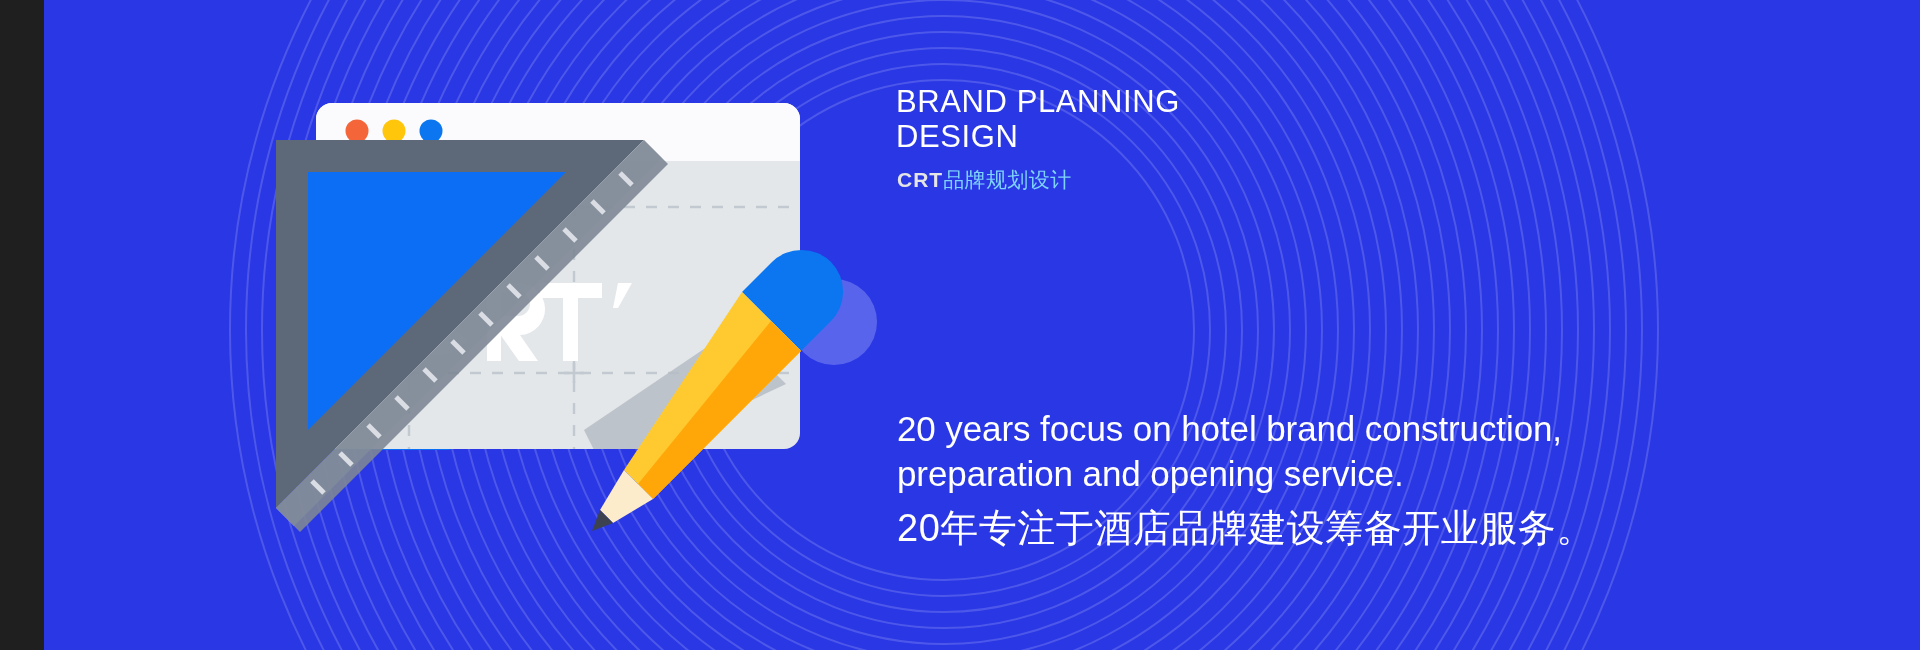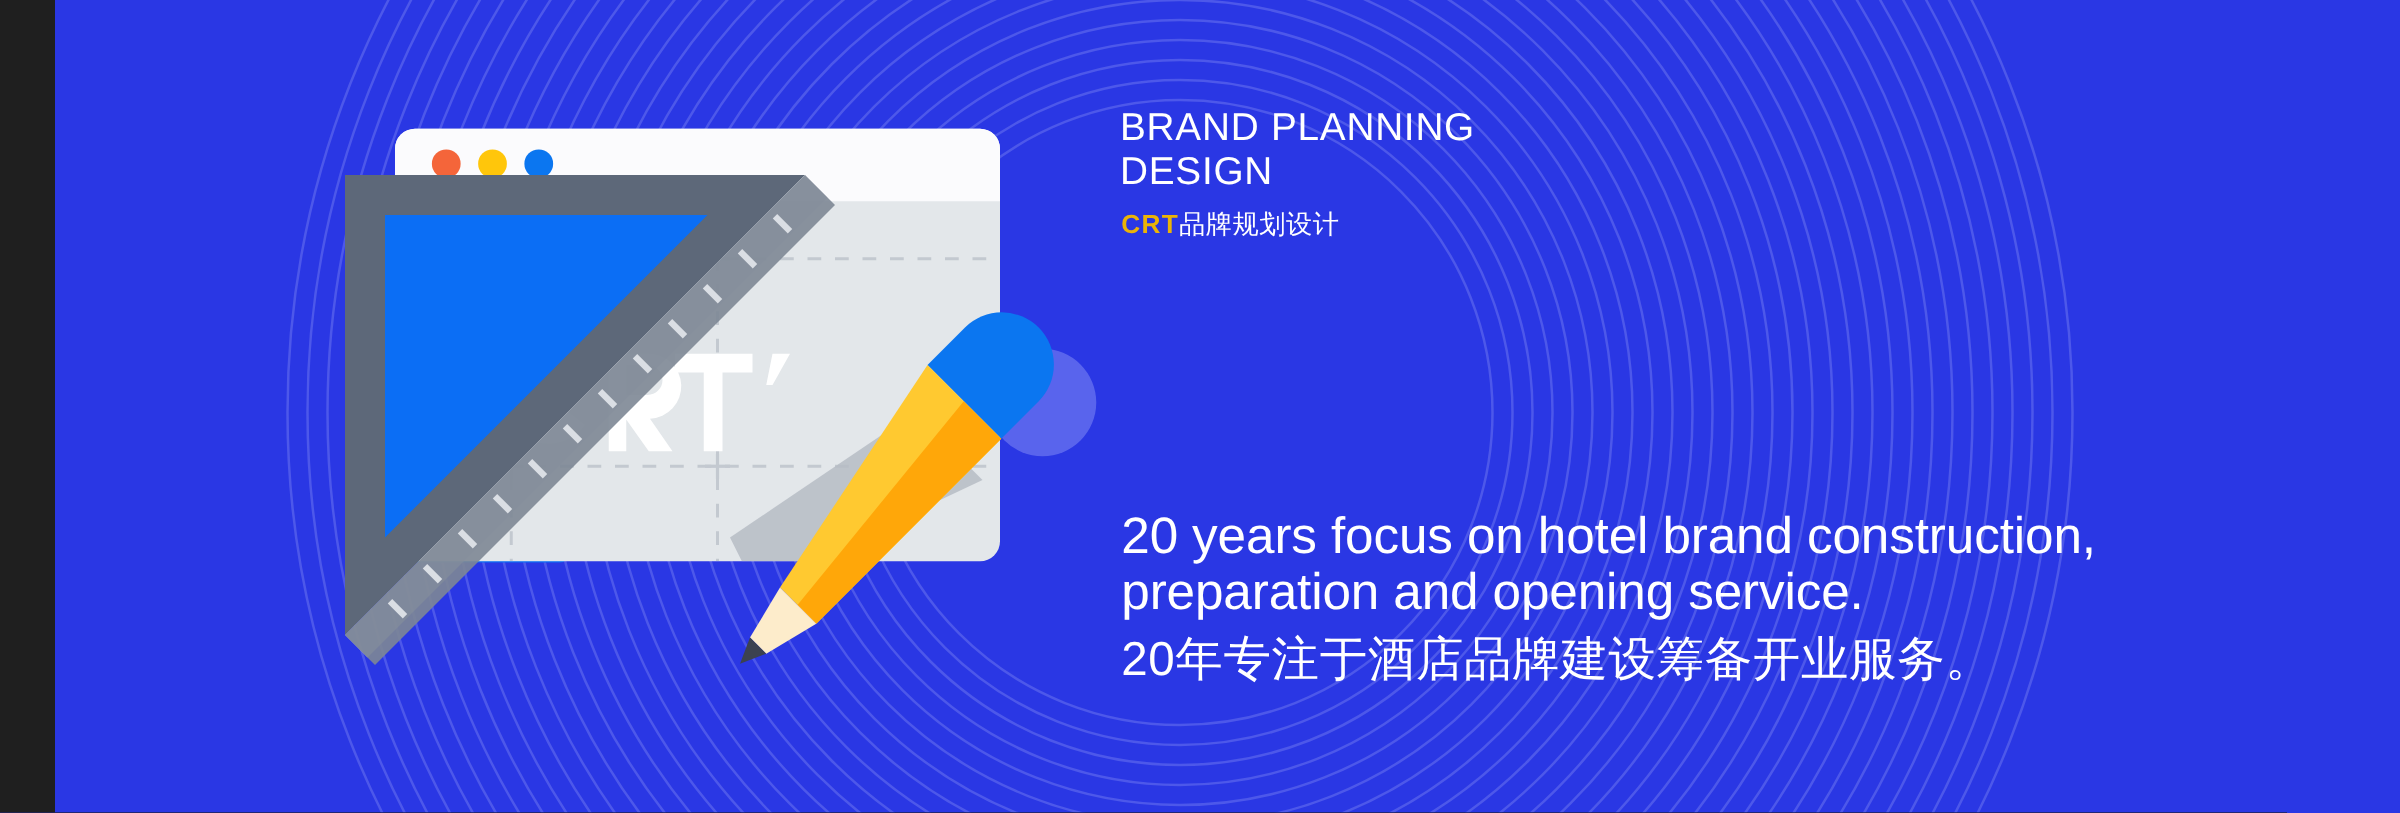--- a/index.html
+++ b/index.html
@@ -60,36 +60,36 @@
   .subline {
     position: absolute;
     left: 1px;
     top: 168px;
     font-size: 21px;
     line-height: 24px;
     letter-spacing: 0.4px;
     white-space: nowrap;
   }
   .subline .mark {
-    color: #eab308;
+    color: #e5e5e5;
     font-weight: 600;
     letter-spacing: 1px;
   }
   .subline .cn {
-    color: #ffffff;
+    color: #7dd3fc;
     font-weight: 400;
   }
 
   .tagline-en {
     position: absolute;
     left: 1px;
     top: 406px;
     width: 940px;
     color: #ffffff;
-    font-size: 41px;
+    font-size: 35px;
     line-height: 45px;
     font-weight: 400;
     letter-spacing: -0.1px;
     white-space: pre-line;
   }
 
   .tagline-cn {
     position: absolute;
     left: 1px;
     top: 505px;

